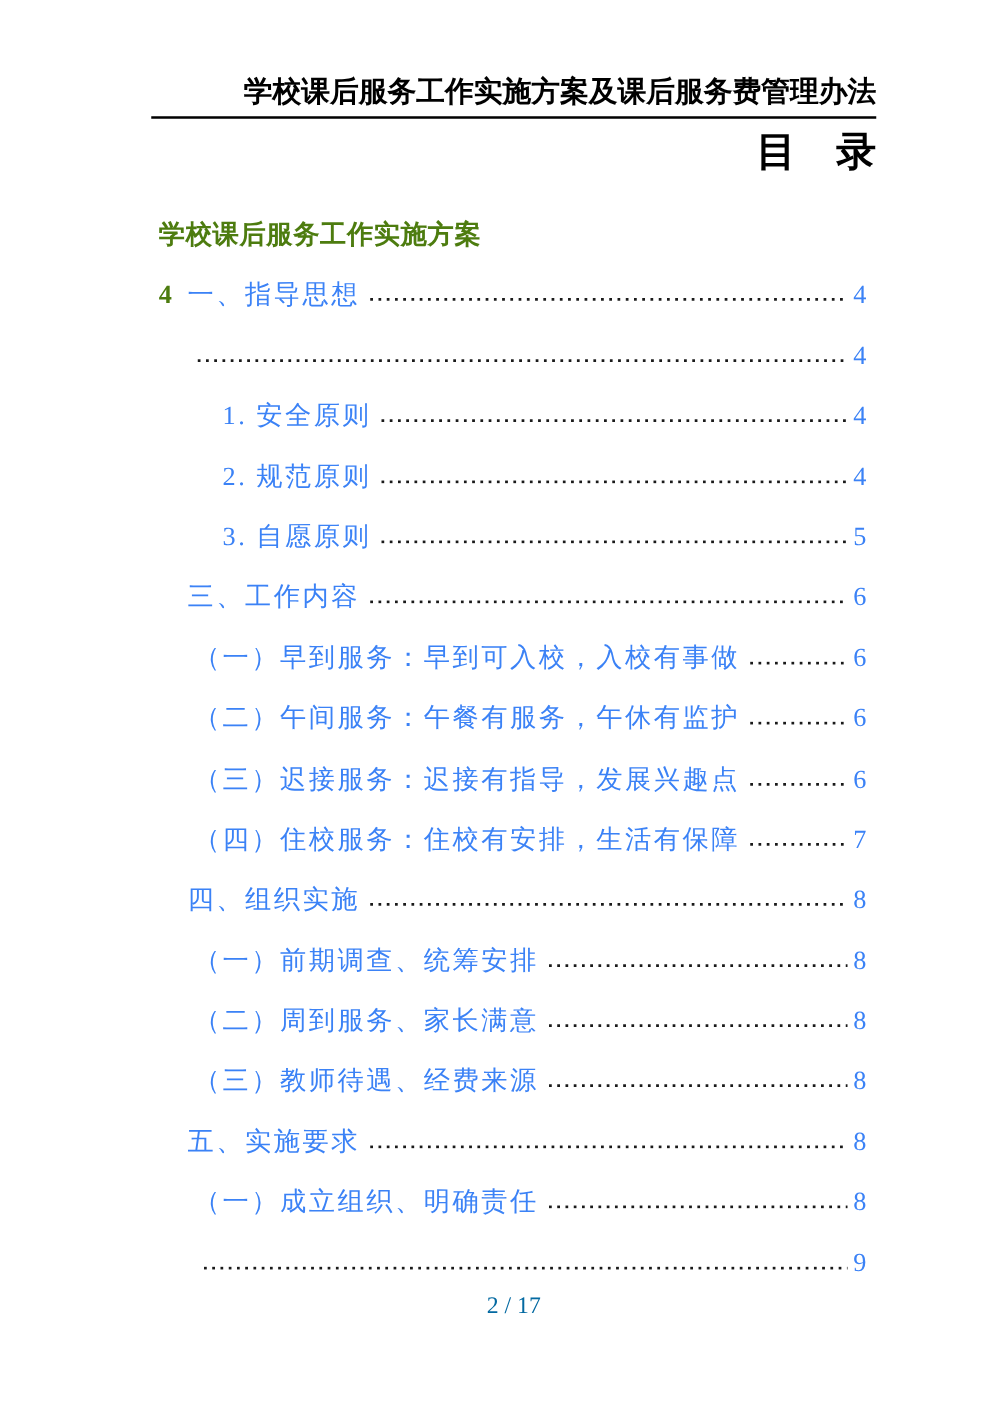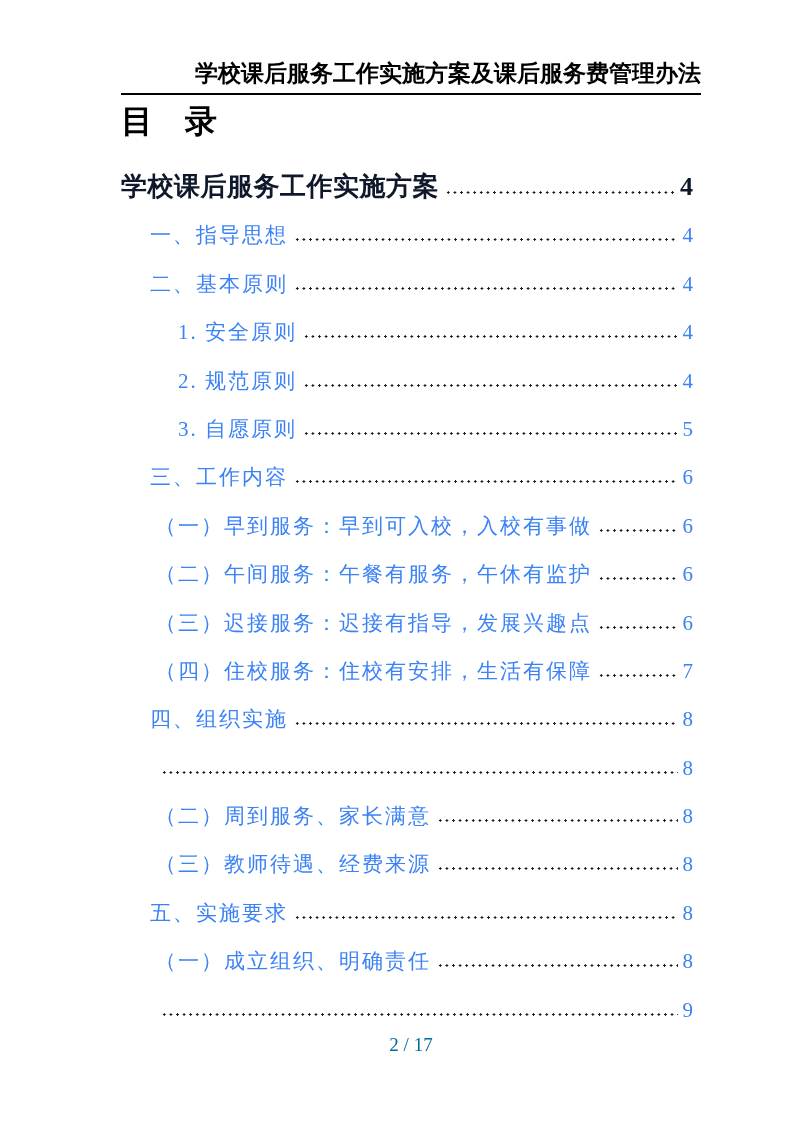--- a/index.html
+++ b/index.html
@@ -33,21 +33,21 @@
     padding-bottom: 8px;
     letter-spacing: 0px;
     white-space: nowrap;
   }
   
   .toc-title {
     position: absolute;
     left: 121px;
     top: 101px;
     width: 580px;
-    text-align: left;
+    text-align: right;
     font-family: "Liberation Sans", sans-serif;
     font-weight: bold;
     font-size: 32px;
     line-height: 40px;
     white-space: pre;
   }
   
   .toc {
     position: absolute;
     left: 121px;
@@ -62,23 +62,24 @@
     font-family: "Liberation Serif", serif;
     font-size: 21px;
     letter-spacing: 2px;
     color: #3b82f6;
     padding-right: 8px;
     box-sizing: border-box;
     white-space: pre;
   }
   .toc-row.lvl-0 {
     font-weight: bold;
-    font-size: 26px;
+    font-size: 21px;
     letter-spacing: 0.5px;
-    color: #0f172a;
+    color: #4d7c0f;
+    flex-direction: column;
   }
   .toc-row.lvl-1 { padding-left: 29px; }
   .toc-row.lvl-2n { padding-left: 57px; }
   .toc-row.lvl-2p { padding-left: 34px; }
   .toc-text { flex: 0 0 auto; }
   .leader {
     flex: 1 1 auto;
     min-width: 12px;
     height: 5px;
     margin: 0 5px 0 6px;
@@ -111,31 +112,31 @@
 
   <div class="doc-header">
     <span class="hdr-title">学校课后服务工作实施方案及课后服务费管理办法</span>
   </div>
 
   <div class="toc-title">目　录</div>
 
   <div class="toc" id="toc-list">
       <div class="toc-row lvl-0"><span class="toc-text">学校课后服务工作实施方案</span><div class="leader"></div><span class="toc-page">4</span></div>
       <div class="toc-row lvl-1"><span class="toc-text">一、指导思想</span><div class="leader"></div><span class="toc-page">4</span></div>
-      <div class="toc-row lvl-1"><span class="toc-text">二、基本原则</span><div class="leader"></div><span class="toc-page">4</span></div>
+      <div class="toc-row lvl-1"><div class="leader"></div><span class="toc-page">4</span></div>
       <div class="toc-row lvl-2n"><span class="toc-text">1. 安全原则</span><div class="leader"></div><span class="toc-page">4</span></div>
       <div class="toc-row lvl-2n"><span class="toc-text">2. 规范原则</span><div class="leader"></div><span class="toc-page">4</span></div>
       <div class="toc-row lvl-2n"><span class="toc-text">3. 自愿原则</span><div class="leader"></div><span class="toc-page">5</span></div>
       <div class="toc-row lvl-1"><span class="toc-text">三、工作内容</span><div class="leader"></div><span class="toc-page">6</span></div>
       <div class="toc-row lvl-2p"><span class="toc-text">（一）早到服务：早到可入校，入校有事做</span><div class="leader"></div><span class="toc-page">6</span></div>
       <div class="toc-row lvl-2p"><span class="toc-text">（二）午间服务：午餐有服务，午休有监护</span><div class="leader"></div><span class="toc-page">6</span></div>
       <div class="toc-row lvl-2p"><span class="toc-text">（三）迟接服务：迟接有指导，发展兴趣点</span><div class="leader"></div><span class="toc-page">6</span></div>
       <div class="toc-row lvl-2p"><span class="toc-text">（四）住校服务：住校有安排，生活有保障</span><div class="leader"></div><span class="toc-page">7</span></div>
       <div class="toc-row lvl-1"><span class="toc-text">四、组织实施</span><div class="leader"></div><span class="toc-page">8</span></div>
-      <div class="toc-row lvl-2p"><div class="leader"></div><span class="toc-page">8</span></div>
+      <div class="toc-row lvl-2p"><span class="toc-text">（一）前期调查、统筹安排</span><div class="leader"></div><span class="toc-page">8</span></div>
       <div class="toc-row lvl-2p"><span class="toc-text">（二）周到服务、家长满意</span><div class="leader"></div><span class="toc-page">8</span></div>
       <div class="toc-row lvl-2p"><span class="toc-text">（三）教师待遇、经费来源</span><div class="leader"></div><span class="toc-page">8</span></div>
       <div class="toc-row lvl-1"><span class="toc-text">五、实施要求</span><div class="leader"></div><span class="toc-page">8</span></div>
       <div class="toc-row lvl-2p"><span class="toc-text">（一）成立组织、明确责任</span><div class="leader"></div><span class="toc-page">8</span></div>
       <div class="toc-row lvl-2p"><div class="leader"></div><span class="toc-page">9</span></div>
     </div>
 
   <div class="page-footer">2 / 17</div>
 
 </div>

